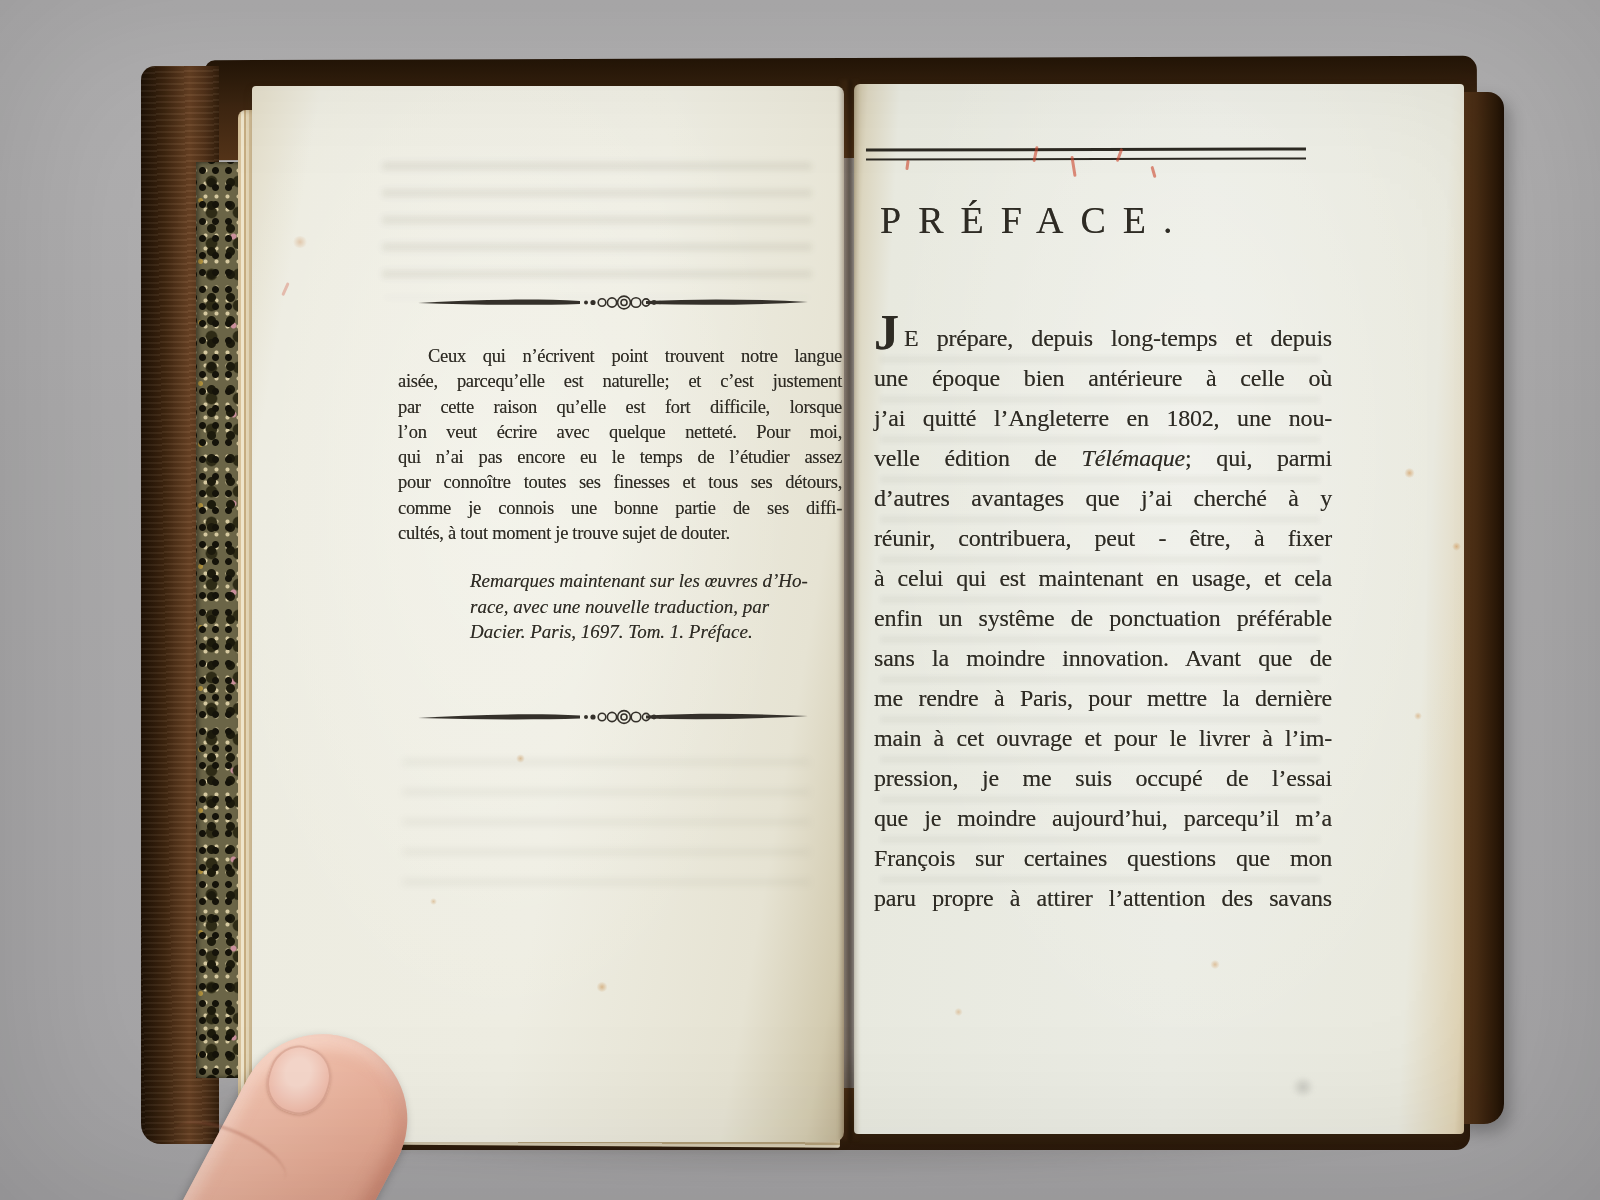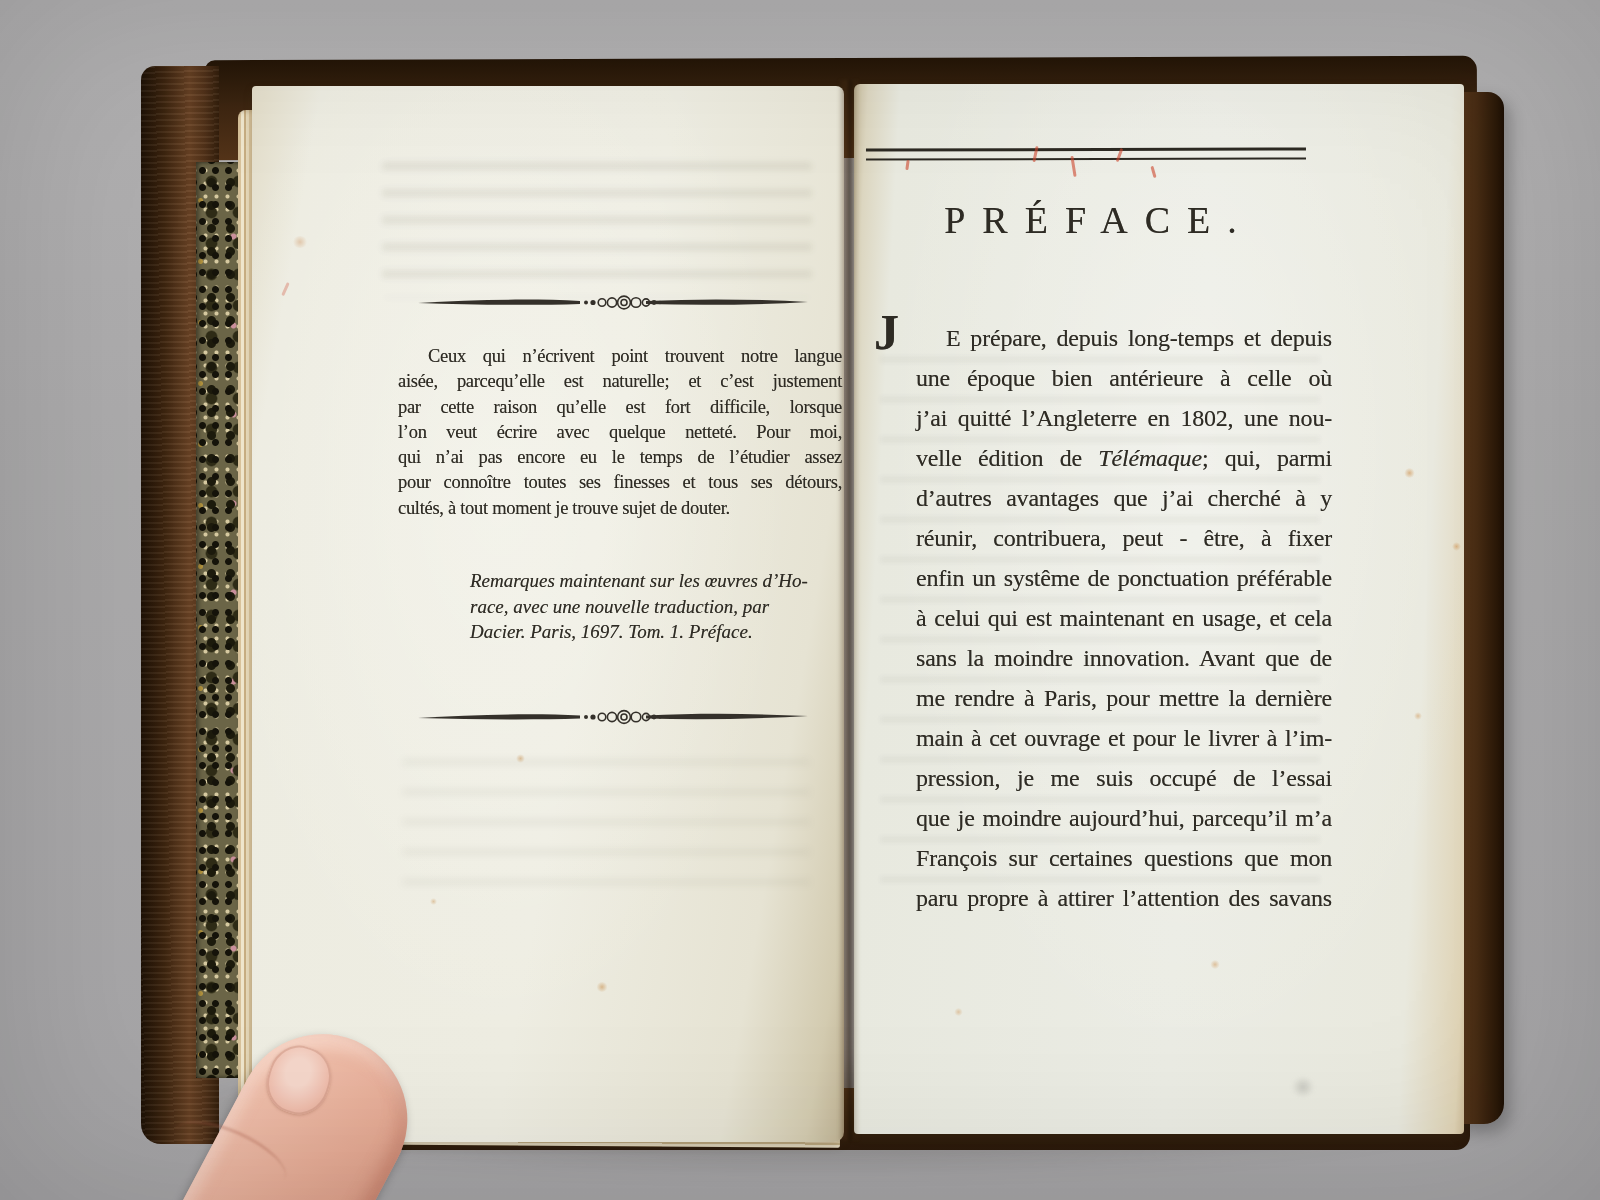--- a/index.html
+++ b/index.html
@@ -74,24 +74,24 @@
   
   .ink{color:#2e2b24;text-shadow:0 0 .5px rgba(46,43,36,.55);}
   .left-body{left:398px;top:344px;width:444px;font-size:18.5px;line-height:25.3px;letter-spacing:-.3px;}
   .left-body .line{white-space:nowrap;text-align:justify;text-align-last:justify;}
   .left-body .line:first-child{text-indent:30px;}
   .left-body .line:last-child{text-align-last:auto;}
   .citation{left:470px;top:568px;width:372px;font-size:19px;line-height:25.5px;font-style:italic;letter-spacing:0;}
   .citation .line{white-space:nowrap;}
   .head-rule{left:866px;top:148px;width:440px;height:7px;
     border-top:3px solid #2d2a23;border-bottom:2px solid #2d2a23;transform:rotate(-.15deg);}
-  .heading{left:866px;top:198px;width:452px;text-align:center;font-size:38px;
+  .heading{left:866px;top:198px;width:452px;text-align:left;font-size:38px;
     letter-spacing:17px;padding-left:14px;box-sizing:border-box;}
   .right-body{left:874px;top:318px;width:458px;font-size:24px;line-height:40px;letter-spacing:-.2px;}
-  .right-body .line{white-space:nowrap;text-align:justify;text-align-last:justify;margin-left:42px;}
+  .right-body .line{white-space:nowrap;text-align:justify;text-align-last:justify;}
   .right-body .line:first-child{text-indent:30px;}
   .drop-cap{position:absolute;left:0;top:-11px;font-size:50px;line-height:1;font-weight:bold;
     color:#2e2b24;text-shadow:0 0 .5px rgba(46,43,36,.6);}
 
   .ornament{overflow:visible;}
   .orn-1{left:414px;top:288px;}
   .orn-2{left:412px;top:702px;}
 
   
   .fox{border-radius:50%;}
@@ -152,20 +152,21 @@
     </g>
   </svg>
 
   <div class="abs left-body ink">
       <div class="line">Ceux qui n’écrivent point trouvent notre langue</div>
       <div class="line">aisée, parcequ’elle est naturelle; et c’est justement</div>
       <div class="line">par cette raison qu’elle est fort difficile, lorsque</div>
       <div class="line">l’on veut écrire avec quelque netteté. Pour moi,</div>
       <div class="line">qui n’ai pas encore eu le temps de l’étudier assez</div>
       <div class="line">pour connoître toutes ses finesses et tous ses détours,</div>
+      <div class="line">comme je connois une bonne partie de ses diffi-</div>
       <div class="line">cultés, à tout moment je trouve sujet de douter.</div>
     </div>
   <div class="abs citation ink">
       <div class="line">Remarques maintenant sur les œuvres d’Ho-</div>
       <div class="line">race, avec une nouvelle traduction, par</div>
       <div class="line">Dacier. Paris, 1697. Tom. 1. Préface.</div>
     </div>
 
   <svg class="abs ornament orn-2" width="402" height="30" viewBox="0 0 398 30">
     <g fill="#34302a" stroke="none">
@@ -192,22 +193,22 @@
   <div class="abs heading ink">PRÉFACE.</div>
   <div class="abs right-body ink">
     <span class="drop-cap">J</span>
     <div>
         <div class="line">E prépare, depuis long-temps et depuis</div>
         <div class="line">une époque bien antérieure à celle où</div>
         <div class="line">j’ai quitté l’Angleterre en 1802, une nou-</div>
         <div class="line">velle édition de <i>Télémaque</i>; qui, parmi</div>
         <div class="line">d’autres avantages que j’ai cherché à y</div>
         <div class="line">réunir, contribuera, peut - être, à fixer</div>
+        <div class="line">à celui qui est maintenant en usage, et cela</div>
         <div class="line">enfin un systême de ponctuation préférable</div>
-        <div class="line">à celui qui est maintenant en usage, et cela</div>
         <div class="line">sans la moindre innovation. Avant que de</div>
         <div class="line">me rendre à Paris, pour mettre la dernière</div>
         <div class="line">main à cet ouvrage et pour le livrer à l’im-</div>
         <div class="line">pression, je me suis occupé de l’essai</div>
         <div class="line">que je moindre aujourd’hui, parcequ’il m’a</div>
         <div class="line">François sur certaines questions que mon</div>
         <div class="line">paru propre à attirer l’attention des savans</div>
       </div>
   </div>
 

